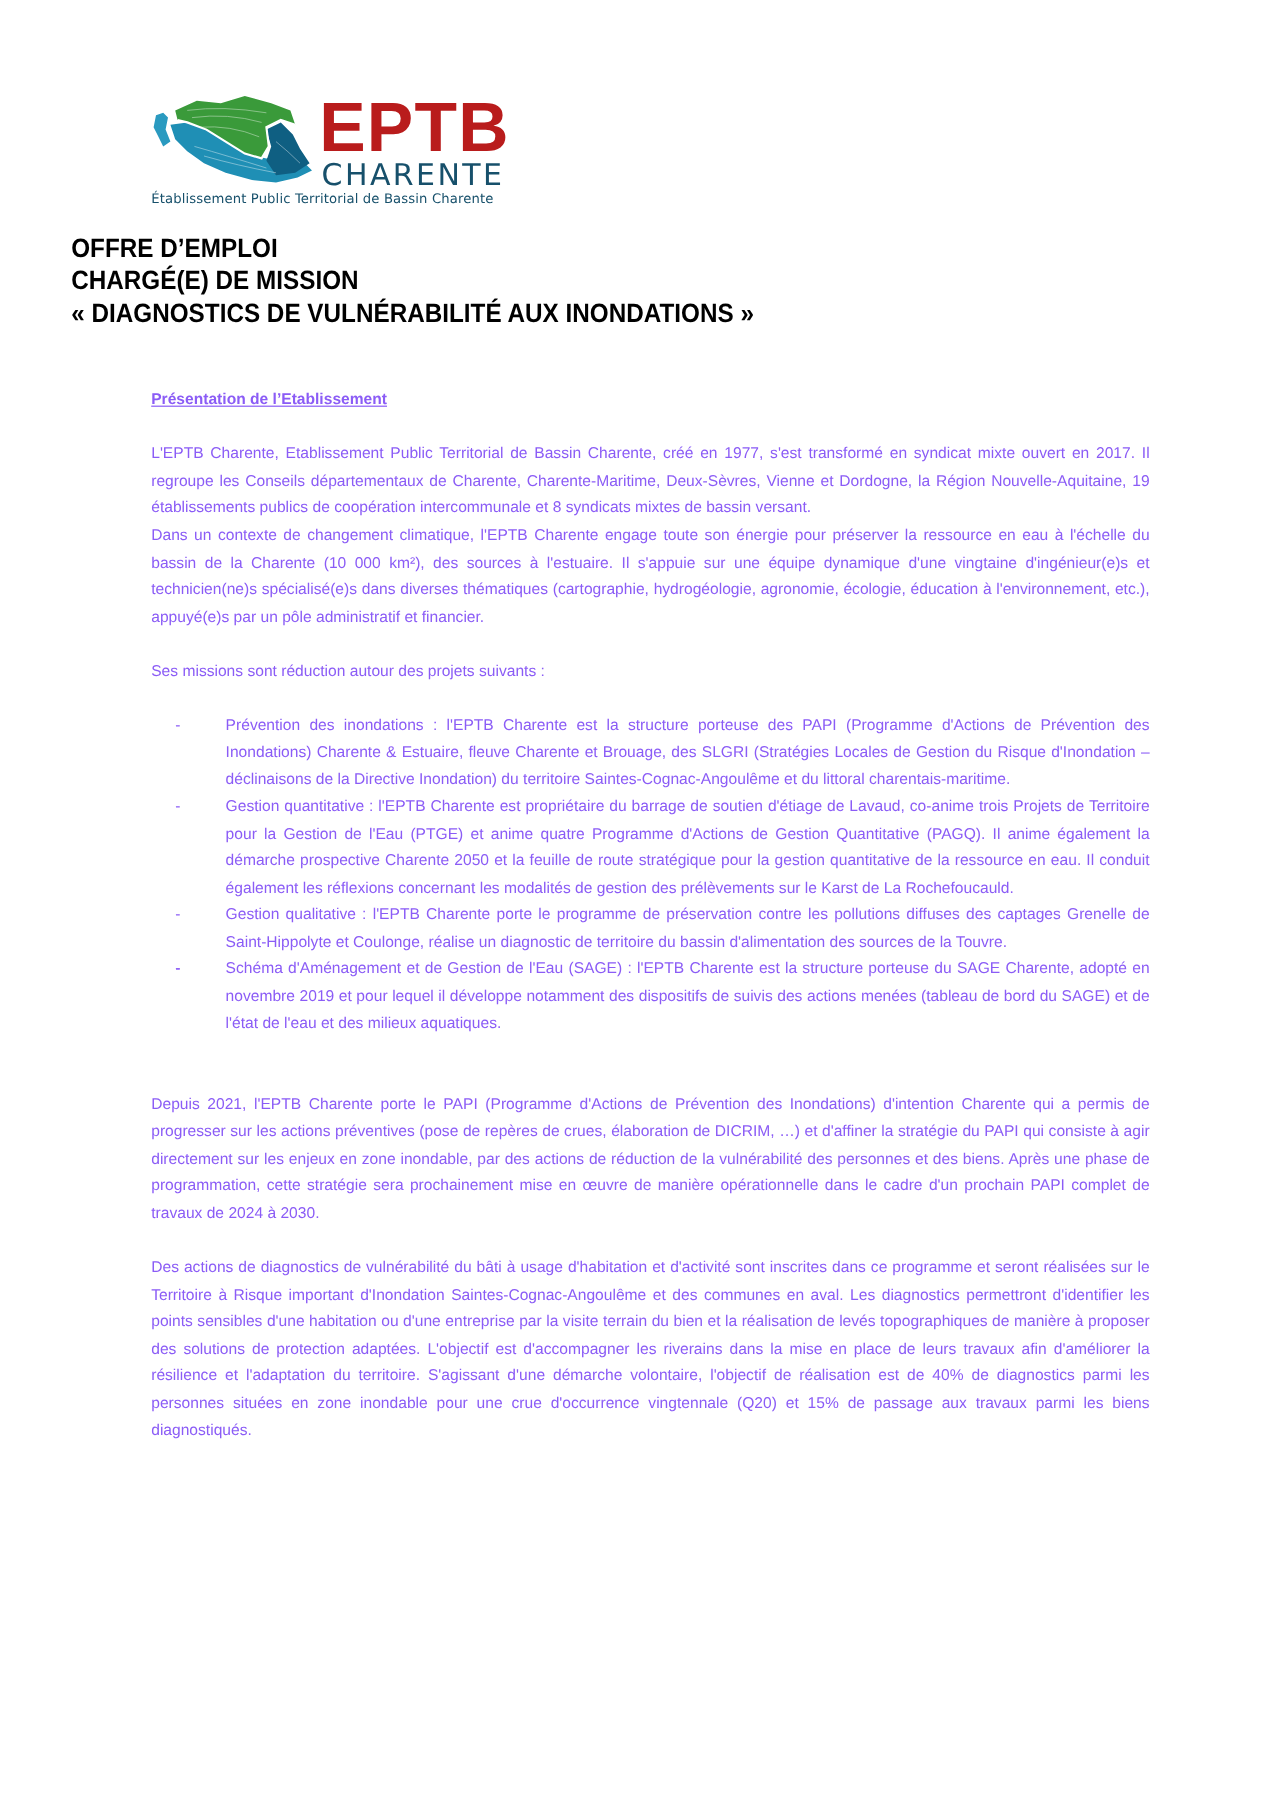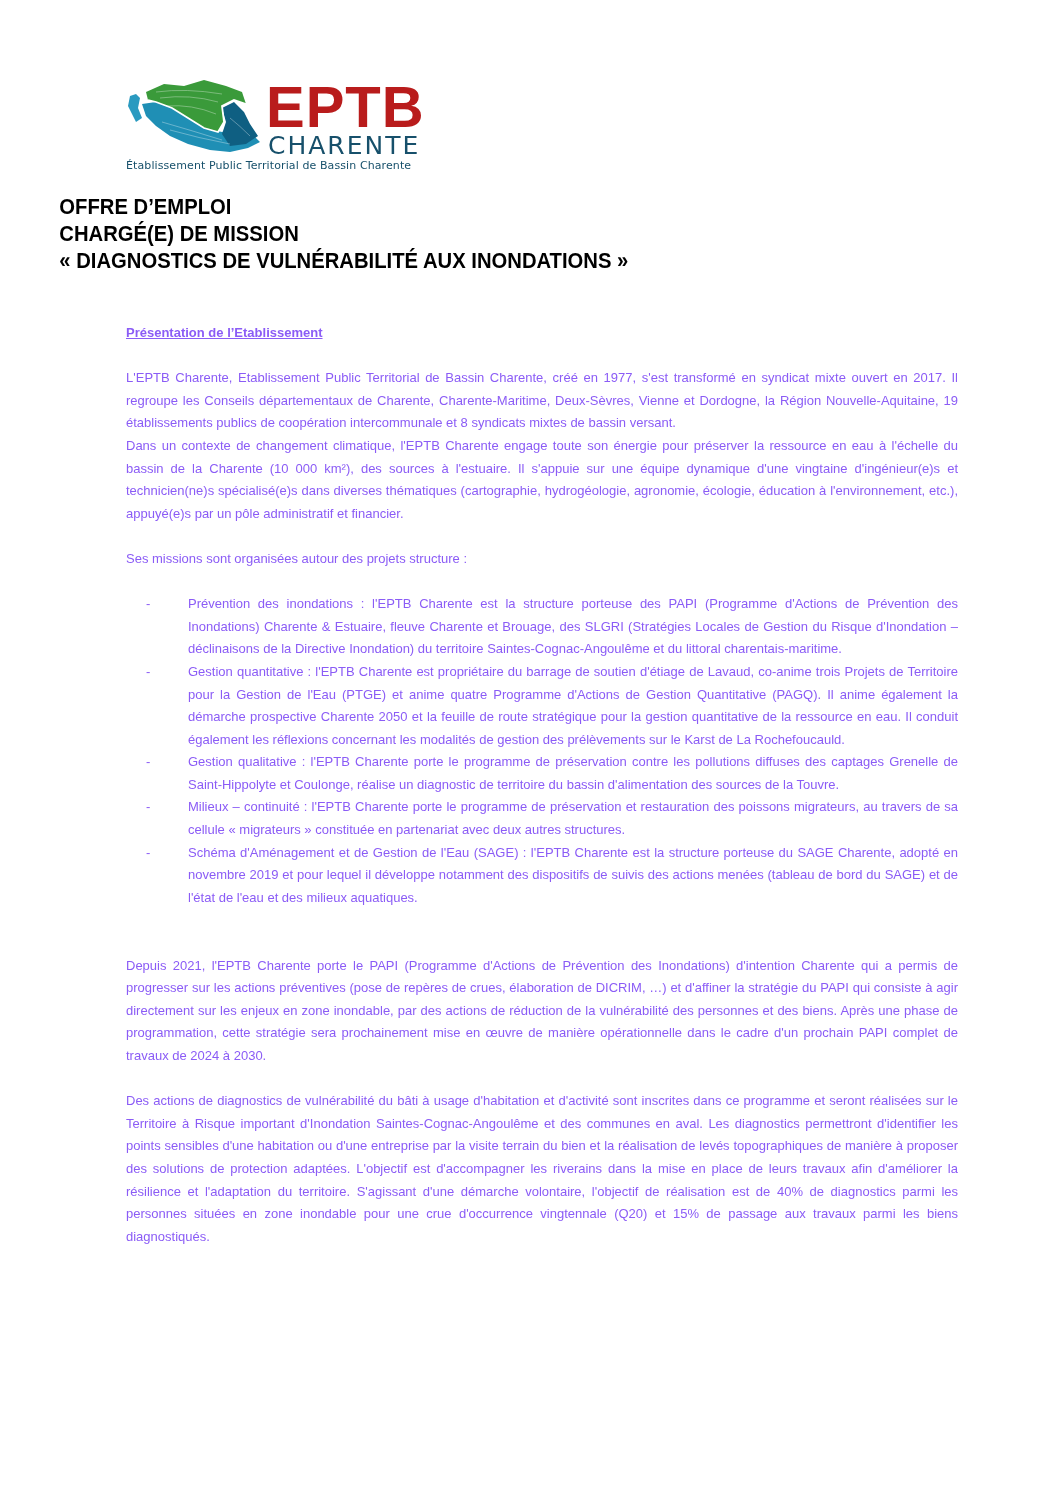--- a/index.html
+++ b/index.html
@@ -61,27 +61,27 @@
     <div>CHARGÉ(E) DE MISSION</div>
     <div>« DIAGNOSTICS DE VULNÉRABILITÉ AUX INONDATIONS »</div>
   </div>
 
   <div class="content">
     <p class="h">Présentation de l’Etablissement</p>
     <div class="gap"></div>
     <p>L'EPTB Charente, Etablissement Public Territorial de Bassin Charente, créé en 1977, s'est transformé en syndicat mixte ouvert en 2017. Il regroupe les Conseils départementaux de Charente, Charente-Maritime, Deux-Sèvres, Vienne et Dordogne, la Région Nouvelle-Aquitaine, 19 établissements publics de coopération intercommunale et 8 syndicats mixtes de bassin versant.</p>
     <p>Dans un contexte de changement climatique, l'EPTB Charente engage toute son énergie pour préserver la ressource en eau à l'échelle du bassin de la Charente (10 000 km²), des sources à l'estuaire. Il s'appuie sur une équipe dynamique d'une vingtaine d'ingénieur(e)s et technicien(ne)s spécialisé(e)s dans diverses thématiques (cartographie, hydrogéologie, agronomie, écologie, éducation à l'environnement, etc.), appuyé(e)s par un pôle administratif et financier.</p>
     <div class="gap"></div>
-    <p>Ses missions sont organisées autour des projets structure :</p>
+    <p>Ses missions sont réduction autour des projets suivants :</p>
     <div class="gap"></div>
     <ul class="list">
       <li><span class="dash">-</span><span>Prévention des inondations : l'EPTB Charente est la structure porteuse des PAPI (Programme d'Actions de Prévention des Inondations) Charente &amp; Estuaire, fleuve Charente et Brouage, des SLGRI (Stratégies Locales de Gestion du Risque d'Inondation – déclinaisons de la Directive Inondation) du territoire Saintes-Cognac-Angoulême et du littoral charentais-maritime.</span></li>
       <li><span class="dash">-</span><span>Gestion quantitative : l'EPTB Charente est propriétaire du barrage de soutien d'étiage de Lavaud, co-anime trois Projets de Territoire pour la Gestion de l'Eau (PTGE) et anime quatre Programme d'Actions de Gestion Quantitative (PAGQ). Il anime également la démarche prospective Charente 2050 et la feuille de route stratégique pour la gestion quantitative de la ressource en eau. Il conduit également les réflexions concernant les modalités de gestion des prélèvements sur le Karst de La Rochefoucauld.</span></li>
       <li><span class="dash">-</span><span>Gestion qualitative : l'EPTB Charente porte le programme de préservation contre les pollutions diffuses des captages Grenelle de Saint-Hippolyte et Coulonge, réalise un diagnostic de territoire du bassin d'alimentation des sources de la Touvre.</span></li>
-      <li><span class="dash">-</span><span>Milieux – continuité : l'EPTB Charente porte le programme de préservation et restauration des poissons migrateurs, au travers de sa cellule « migrateurs » constituée en partenariat avec deux autres structures.</span></li>
+      <li><span class="dash">-</span></li>
       <li><span class="dash">-</span><span>Schéma d'Aménagement et de Gestion de l'Eau (SAGE) : l'EPTB Charente est la structure porteuse du SAGE Charente, adopté en novembre 2019 et pour lequel il développe notamment des dispositifs de suivis des actions menées (tableau de bord du SAGE) et de l'état de l'eau et des milieux aquatiques.</span></li>
     </ul>
     <div class="gap"></div>
     <div class="gap"></div>
     <p>Depuis 2021, l'EPTB Charente porte le PAPI (Programme d'Actions de Prévention des Inondations) d'intention Charente qui a permis de progresser sur les actions préventives (pose de repères de crues, élaboration de DICRIM, …) et d'affiner la stratégie du PAPI qui consiste à agir directement sur les enjeux en zone inondable, par des actions de réduction de la vulnérabilité des personnes et des biens. Après une phase de programmation, cette stratégie sera prochainement mise en œuvre de manière opérationnelle dans le cadre d'un prochain PAPI complet de travaux de 2024 à 2030.</p>
     <div class="gap"></div>
     <p>Des actions de diagnostics de vulnérabilité du bâti à usage d'habitation et d'activité sont inscrites dans ce programme et seront réalisées sur le Territoire à Risque important d'Inondation Saintes-Cognac-Angoulême et des communes en aval. Les diagnostics permettront d'identifier les points sensibles d'une habitation ou d'une entreprise par la visite terrain du bien et la réalisation de levés topographiques de manière à proposer des solutions de protection adaptées. L'objectif est d'accompagner les riverains dans la mise en place de leurs travaux afin d'améliorer la résilience et l'adaptation du territoire. S'agissant d'une démarche volontaire, l'objectif de réalisation est de 40% de diagnostics parmi les personnes situées en zone inondable pour une crue d'occurrence vingtennale (Q20) et 15% de passage aux travaux parmi les biens diagnostiqués.</p>
   </div>
 
 </div>

